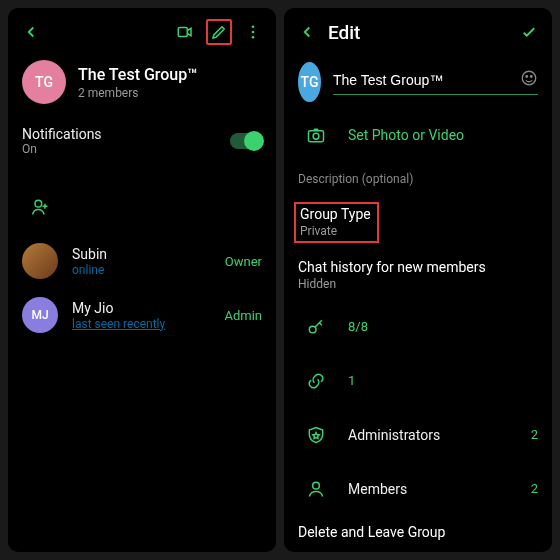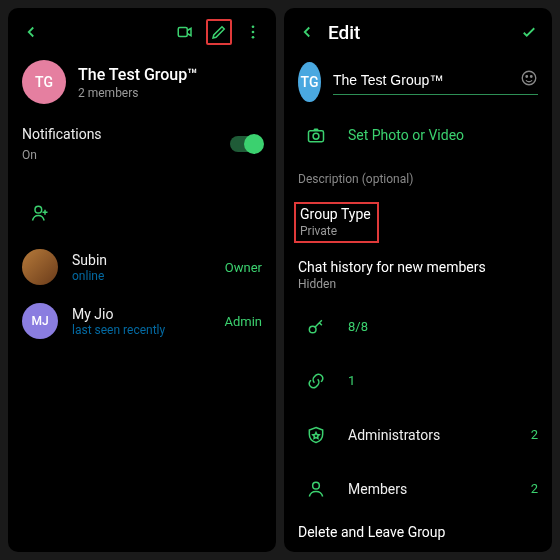--- a/index.html
+++ b/index.html
@@ -78,21 +78,21 @@
   .avatar.photo { background: linear-gradient(135deg,#b67a3a 0%, #6a3b1a 100%); }
   .avatar.sm { width: 36px; height: 36px; font-size:12px; }
   .gh-name { font-size: 16px; font-weight: 500; color: #fff; }
   .gh-sub { font-size: 12px; color: #9a9a9a; margin-top:2px; }
   .notif {
     display: flex;
     align-items: center;
     padding: 10px 14px;
   }
   .notif-l .lab { color: #eee; font-size: 14px; }
-  .notif-l .sub { color: #9a9a9a; font-size: 12px; margin-top:6px; }
+  .notif-l .sub { color: #9a9a9a; font-size: 12px; margin-top:0; }
   .toggle {
     width: 32px; height: 16px;
     border-radius: 10px;
     background: #1f5b37;
     position: relative;
   }
   .toggle::after {
     content:"";
     position:absolute;
     right: -2px; top: -2px;
@@ -104,21 +104,21 @@
     display:flex;
     align-items:center;
     gap: 14px;
     padding: 9px 14px;
   }
   .row .txt { flex:1; }
   .row .lab { font-size: 14px; }
   .row .sub { font-size: 12px; color:#0369a1; margin-top:1px;}
   .row .rt { font-size: 13px; }
   .green { color: #3bd16f; }
-  .muted { color: #9a9a9a; }
+  .muted { color: #9a9a9a; text-decoration: underline; }
   .danger { color: #e05555; }
   .circle-ico {
     width:36px; height:36px;
     display:flex; align-items:center; justify-content:center;
     color:#3bd16f;
   }
   .circle-ico svg { width:20px; height:20px; }
   .edit-head {
     display:flex;
     align-items:center;

